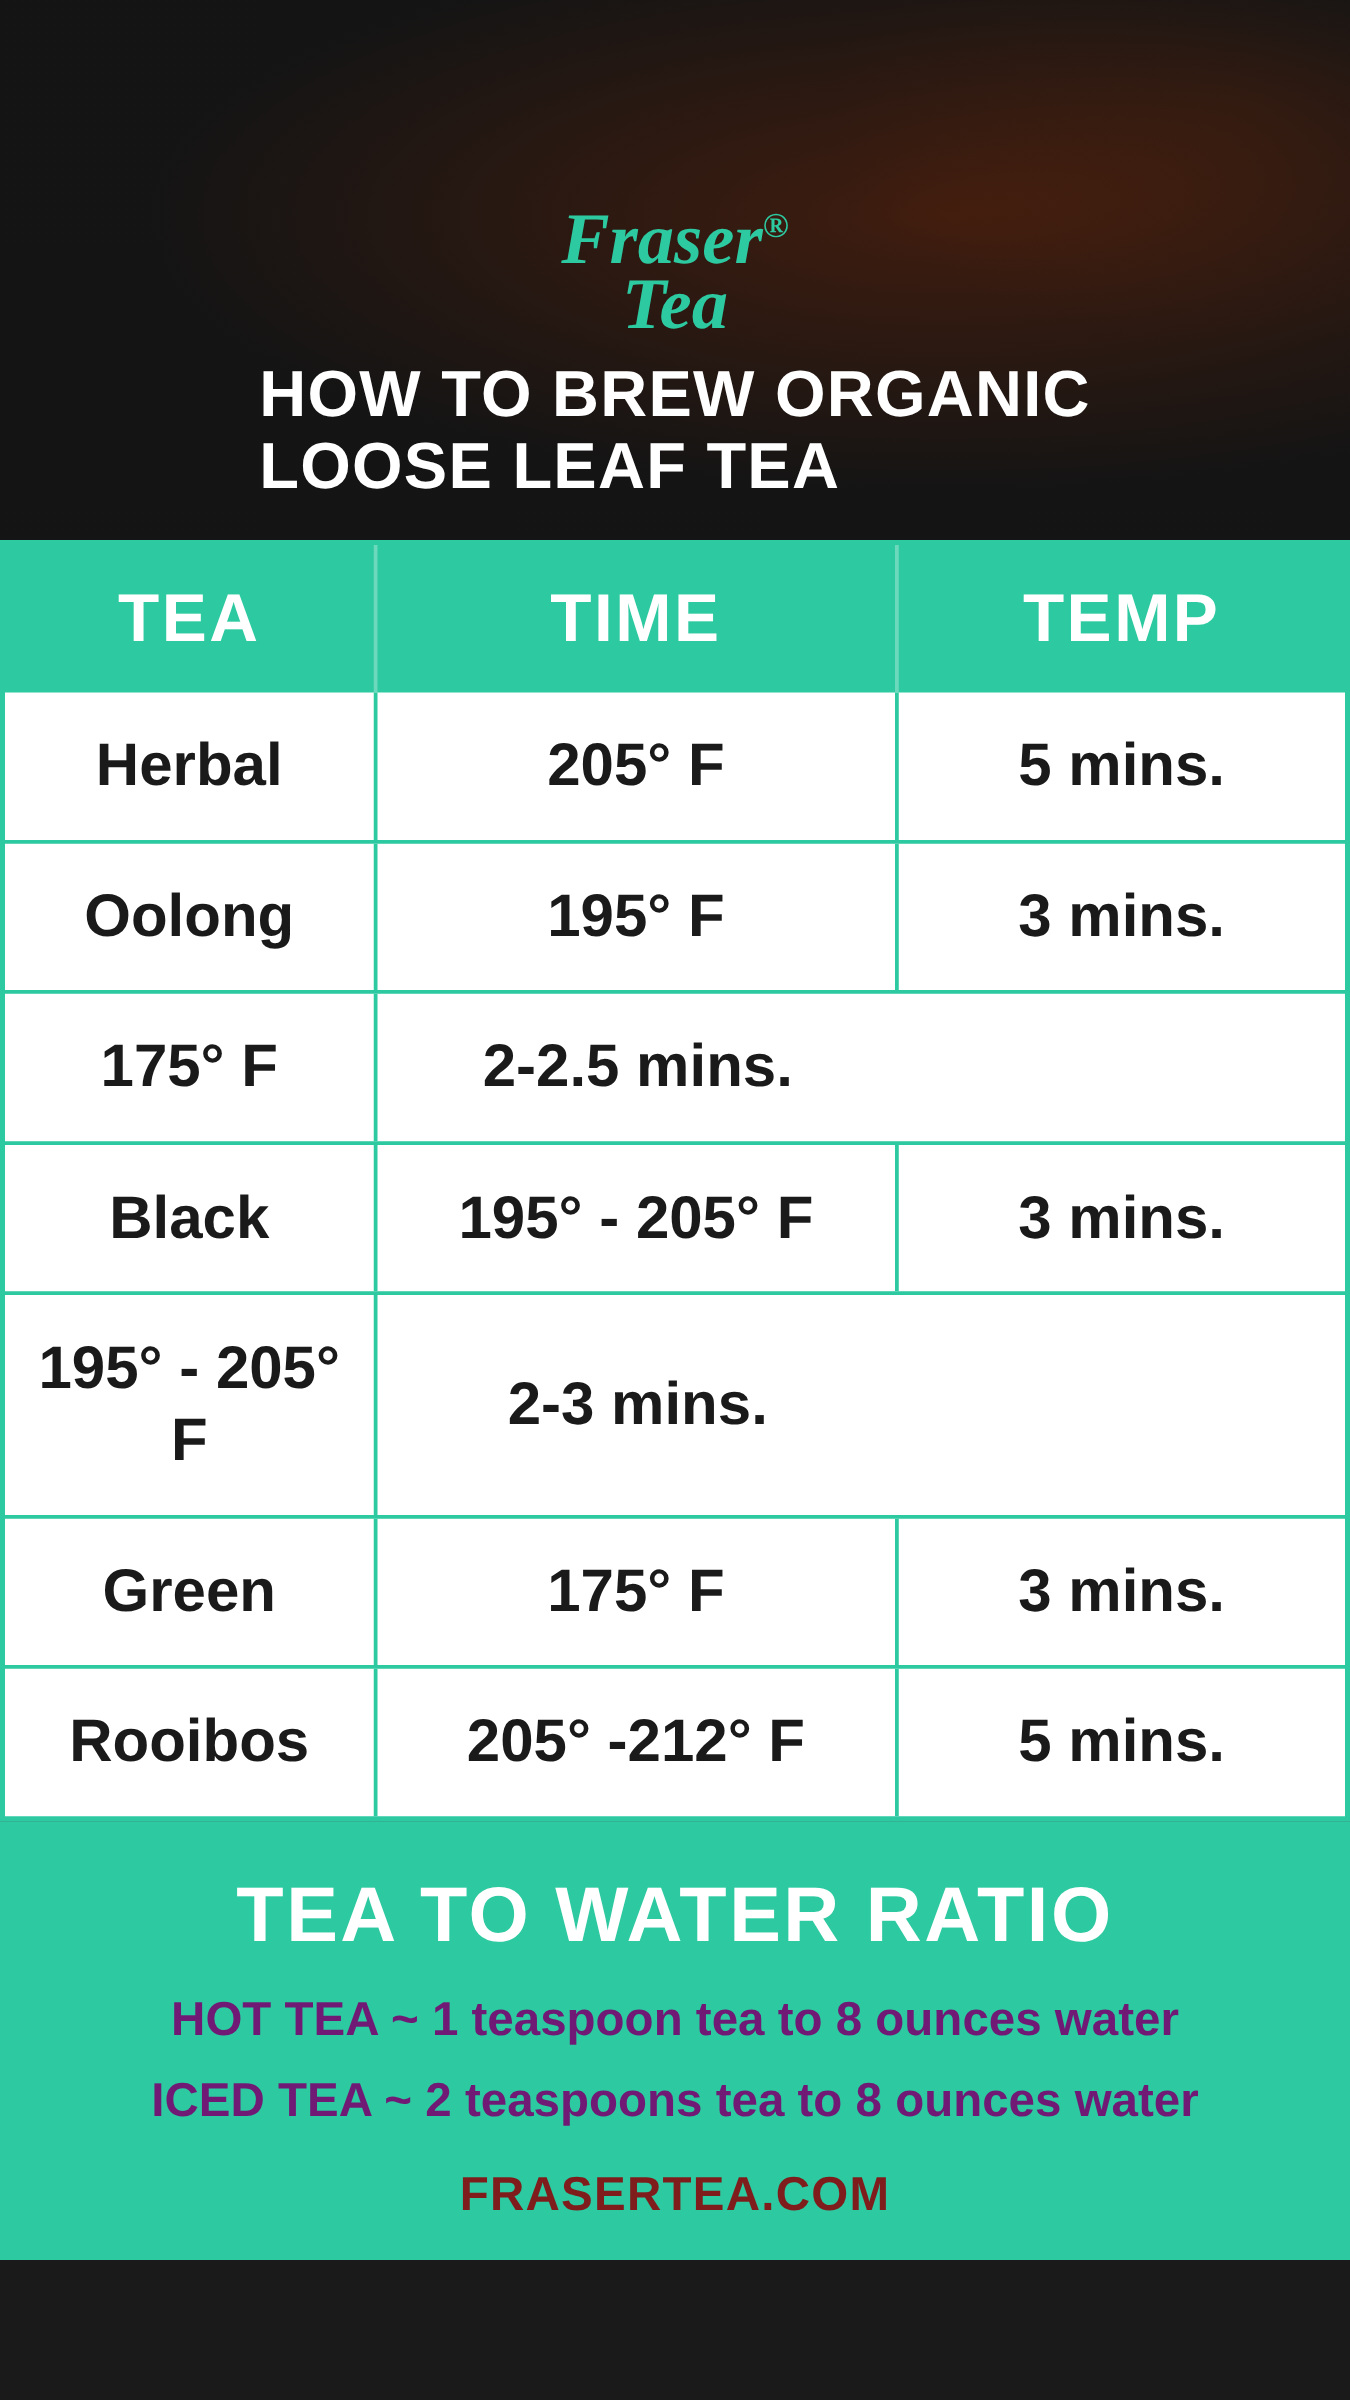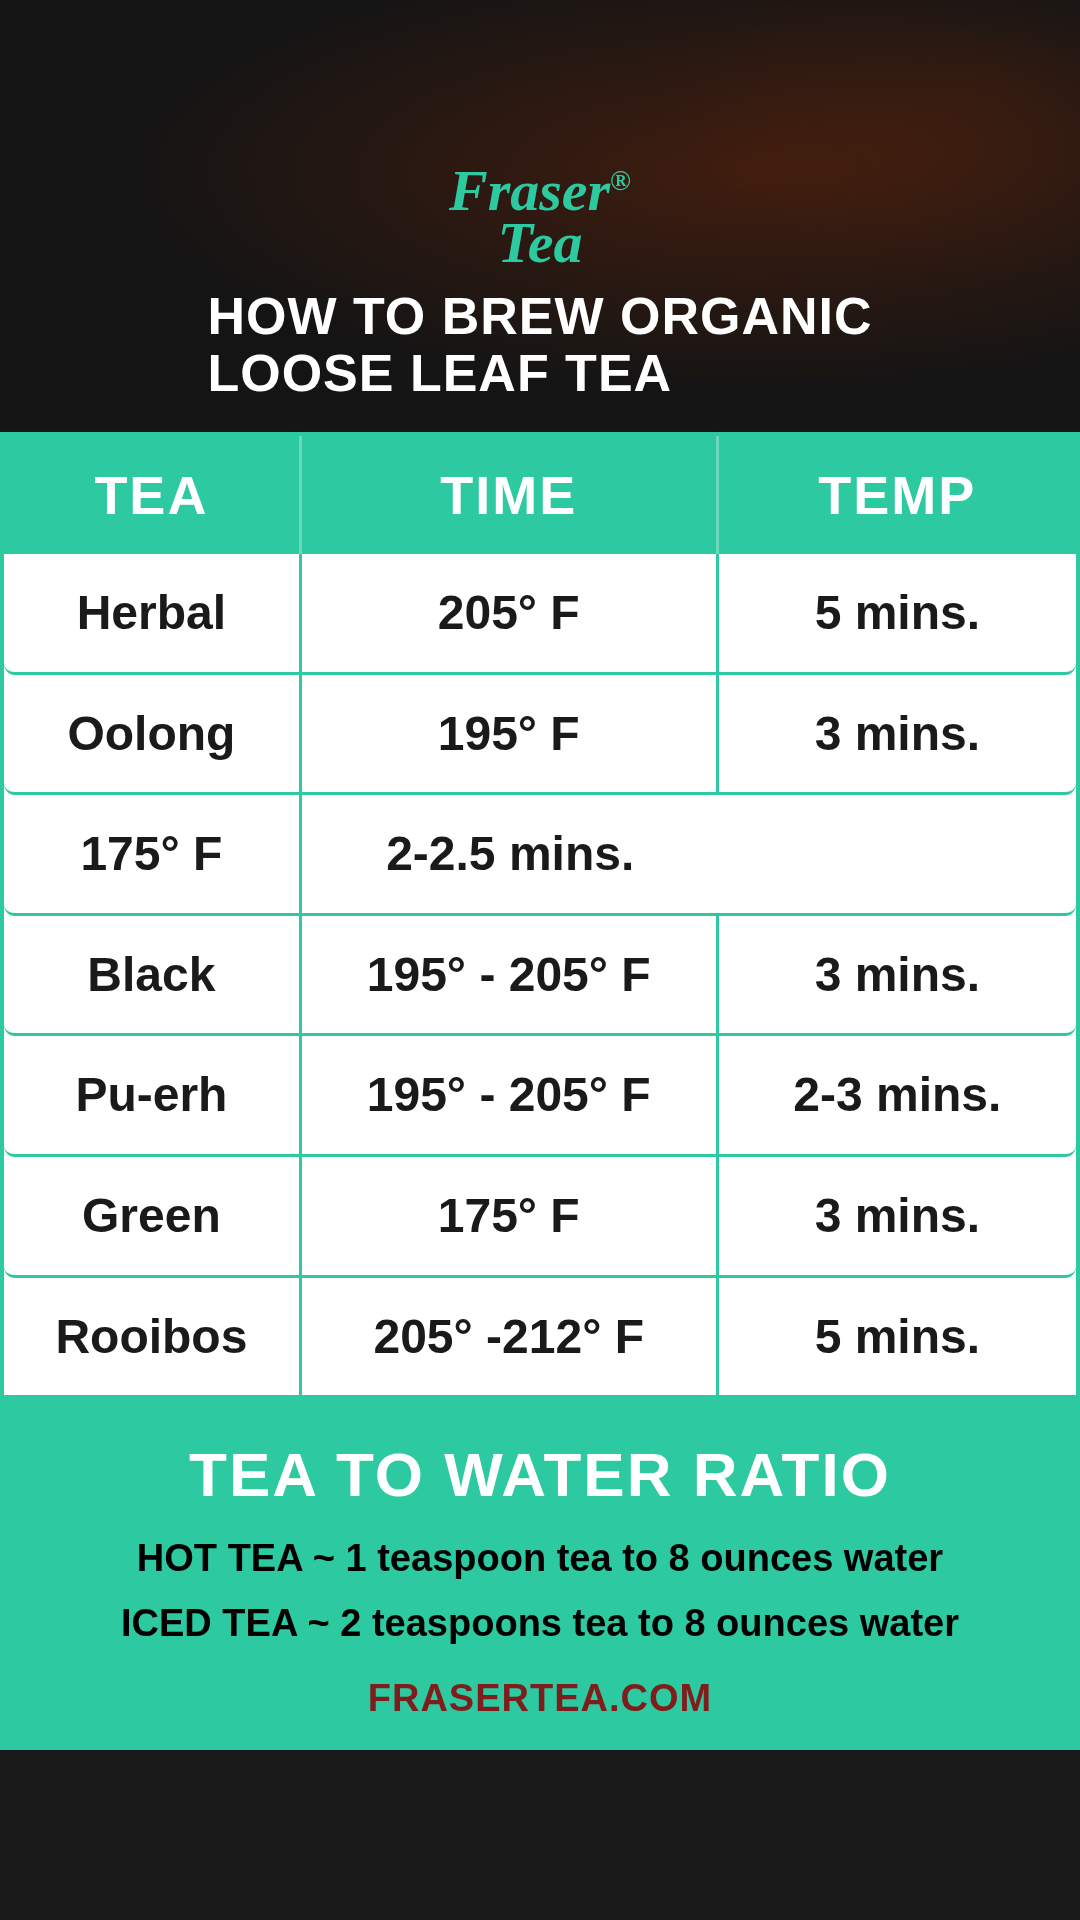--- a/index.html
+++ b/index.html
@@ -85,21 +85,20 @@
     }
 
     .table-header-cell:last-child {
       border-right: none;
     }
 
     .table-row {
       display: grid;
       grid-template-columns: 1fr 1.4fr 1.2fr;
       border-bottom: 3px solid #2dc9a0;
-      border-radius: 11px;
     }
 
     .table-row:last-child {
       border-bottom: none;
     }
 
     .table-cell {
       padding: 30px 20px;
       text-align: center;
       font-size: 48px;
@@ -127,21 +126,21 @@
       font-weight: 900;
       color: #ffffff;
       text-transform: uppercase;
       letter-spacing: 2px;
       margin-bottom: 20px;
     }
 
     .ratio-text {
       font-size: 38px;
       font-weight: 700;
-      color: #000000;
+      color: #701a75;
       line-height: 1.5;
       margin-bottom: 8px;
     }
 
     .website {
       font-size: 38px;
       font-weight: 700;
       color: #7f1d1d;
       margin-top: 25px;
       letter-spacing: 1px;
@@ -203,21 +202,20 @@
     <div class="table-cell">2-2.5 mins.</div>
   </div>
 
   <div class="table-row">
     <div class="table-cell">Black</div>
     <div class="table-cell">195° - 205° F</div>
     <div class="table-cell">3 mins.</div>
   </div>
 
   <div class="table-row">
-    <div class="table-cell">Pu-erh</div>
     <div class="table-cell">195° - 205° F</div>
     <div class="table-cell">2-3 mins.</div>
   </div>
 
   <div class="table-row">
     <div class="table-cell">Green</div>
     <div class="table-cell">175° F</div>
     <div class="table-cell">3 mins.</div>
   </div>
 

